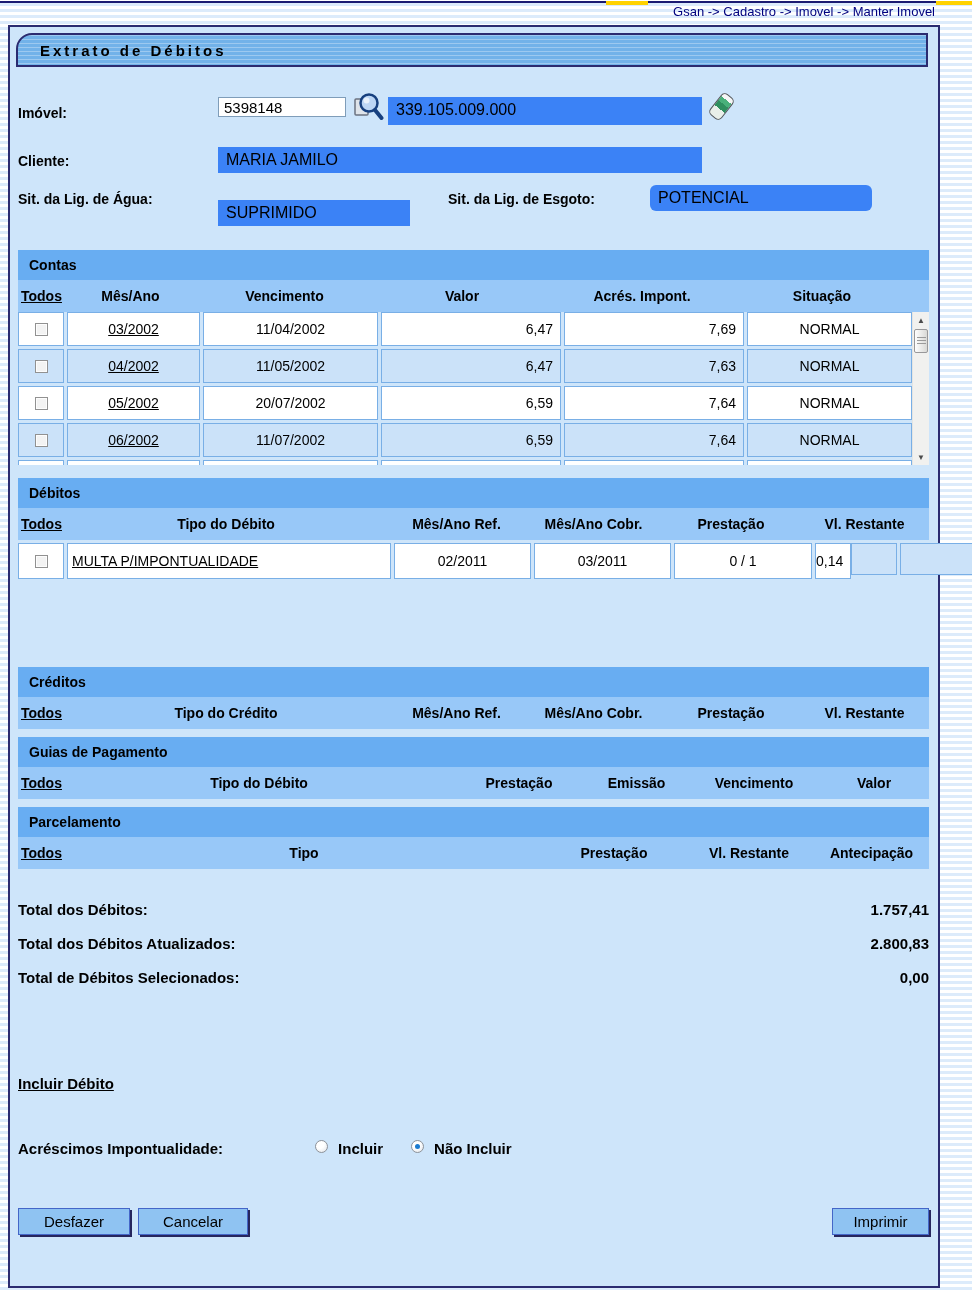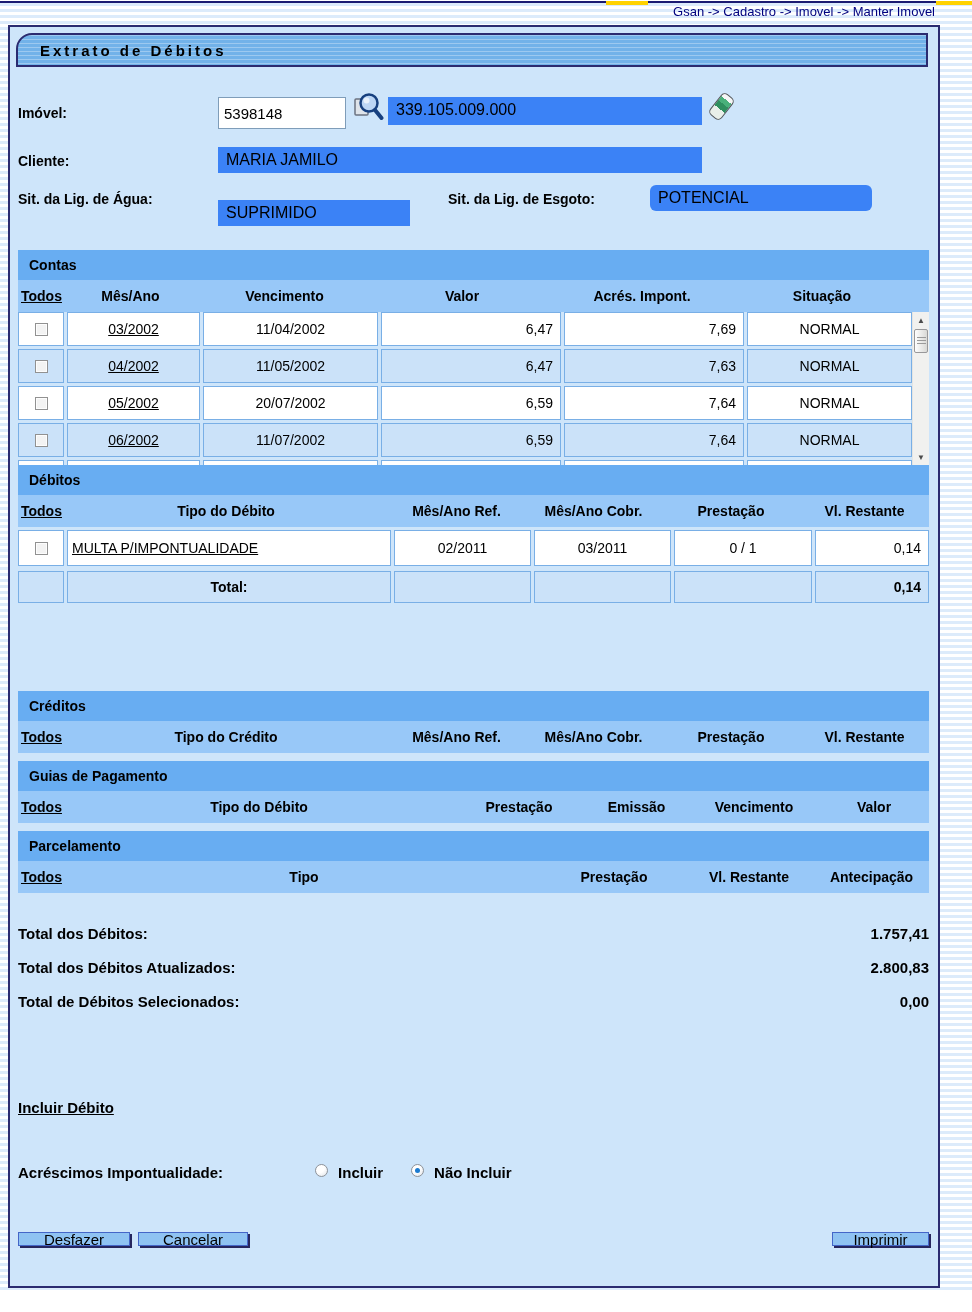--- a/index.html
+++ b/index.html
@@ -18,21 +18,21 @@
   .panel { position:absolute; left:8px; top:25px; width:932px; height:1263px;
     background:#cee5fa; border:2px solid #2b2b70; }
 
   .title-tab { margin:6px 10px 0 6px; height:34px; border:2px solid #2b2b70; border-top-left-radius:16px;
     background: repeating-linear-gradient(180deg, rgba(255,255,255,.30) 0 1px, rgba(255,255,255,0) 1px 4px), #72b2e9;
     display:flex; align-items:center; padding-left:22px; font-size:15px; font-weight:bold; letter-spacing:3px; color:#000; }
 
   .form { position:relative; height:183px; }
   .lbl { position:absolute; font-size:14px; font-weight:bold; white-space:nowrap; }
   .field { position:absolute; background:#3b82f6; height:26px; font-size:16px; padding:4px 0 0 8px; white-space:nowrap; overflow:hidden; }
-  .inp { position:absolute; left:208px; top:30px; width:128px; height:32px; border:1px solid #7f9db9;
+  .inp { position:absolute; left:208px; top:30px; width:128px; height:20px; border:1px solid #7f9db9;
     font-family:"Liberation Sans",sans-serif; font-size:15px; padding-left:5px; }
   .icon-search { position:absolute; left:342px; top:24px; cursor:pointer; }
   .icon-eraser { position:absolute; left:704px; top:26px; width:15px; height:27px; border:1px solid #555;
     border-radius:5px; transform:rotate(38deg); cursor:pointer;
     background:linear-gradient(180deg,#f6f6f6 0 18%, #49b07a 18% 38%, #2f8f5e 38% 62%, #e9efe9 62% 100%); }
 
   .section { margin:0 9px 0 8px; }
   .sec-title { height:30px; background:#68adf2; display:flex; align-items:center; padding-left:11px;
     font-size:14px; font-weight:bold; }
   .sec-head { height:32px; background:#98c8f8; display:grid; align-items:center; font-size:14px; font-weight:bold; }
@@ -47,21 +47,21 @@
 
   .tbl-flex { display:flex; }
   .tbl-rows { width:898px; height:153px; overflow:hidden; display:flex; flex-direction:column; row-gap:3px; }
   .trow { display:grid; grid-template-columns:46px 133px 175px 180px 180px 1fr; column-gap:3px; flex:0 0 34px; }
   .trow > div { border:1px solid #79afe6; background:#fff; display:flex; align-items:center; justify-content:center;
     font-size:14px; }
   .trow.alt > div { background:#cbe2f9; }
   .num { justify-content:flex-end !important; padding-right:7px; }
   .linkcell { text-decoration:underline; cursor:pointer; }
 
-  .drows { display:flex; flex-direction:column; row-gap:5px; margin-top:3px; }
+  .drows { display:flex; flex-direction:row; row-gap:19px; margin-top:3px; }
   .drow { display:grid; grid-template-columns:46px 324px 137px 137px 138px 1fr; column-gap:3px; height:36px; }
   .drow > div { border:1px solid #79afe6; background:#fff; display:flex; align-items:center; justify-content:center; font-size:14px; }
   .drow.totalrow { height:32px; }
   .drow.totalrow > div { background:#cbe2f9; font-weight:bold; }
   .tipo-cell { justify-content:flex-start !important; padding-left:4px; }
 
   .cb { width:13px; height:13px; border:1px solid #919191; background:#f3f3f3; box-shadow:inset 0 0 0 1px #fdfdfd; cursor:pointer; }
 
   .scrollbar { width:17px; height:153px; background:#f1f1ef; border-left:1px solid #e5e5e2; display:flex; flex-direction:column; }
   .sb-btn { height:16px; display:flex; align-items:center; justify-content:center; font-size:8px; color:#4c4c4c; cursor:pointer; }
@@ -76,21 +76,21 @@
   .incluir-link { display:inline-block; margin:72px 0 0 8px; font-size:15px; font-weight:bold; text-decoration:underline; color:#000; cursor:pointer; }
 
   .acres-row { display:flex; align-items:flex-start; margin:47px 0 0 8px; height:20px; }
   .acres-row .lbl2 { font-size:15px; font-weight:bold; }
   .radio { width:13px; height:13px; border-radius:50%; border:1px solid #8d9299;
     background:radial-gradient(circle at 35% 30%, #ffffff 40%, #dde1e6); position:relative; cursor:pointer; }
   .radio.sel::after { content:""; position:absolute; inset:3px; border-radius:50%; background:#1b7bd0; }
   .radio-lbl { font-size:15px; font-weight:bold; margin-left:10px; }
 
   .btnrow { display:flex; margin:48px 9px 0 8px; }
-  .btn { height:14px; background:#8fc3f2; border:1px solid #4466c8; box-shadow:2px 2px 0 #26265e;
+  .btn { height:27px; background:#8fc3f2; border:1px solid #4466c8; box-shadow:2px 2px 0 #26265e;
     font-family:"Liberation Sans",sans-serif; font-size:15px; color:#000; display:inline-flex; align-items:center; justify-content:center; cursor:pointer; }
   .b-desfazer { width:112px; }
   .b-cancelar { width:110px; margin-left:8px; }
   .b-imprimir { width:97px; }
   .flexspace { flex:1; }
 </style>
 </head>
 <body>
 
 <div class="stripes"></div>
@@ -193,21 +193,21 @@
         <div class="sb-thumb">
             <div class="sb-grip"></div>
           </div>
         <div class="sb-spacer"></div>
         <div class="sb-btn">▼</div>
       </div>
     </div>
   </div>
 
   
-  <div class="section" style="">
+  <div class="section" style="margin-top:13px;">
     <div class="sec-title">Débitos</div>
     <div class="sec-head g-deb">
       <a class="todos">Todos</a>
       <span>Tipo do Débito</span>
       <span>Mês/Ano Ref.</span>
       <span>Mês/Ano Cobr.</span>
       <span>Prestação</span>
       <span>Vl. Restante</span>
     </div>
     <div class="drows">

